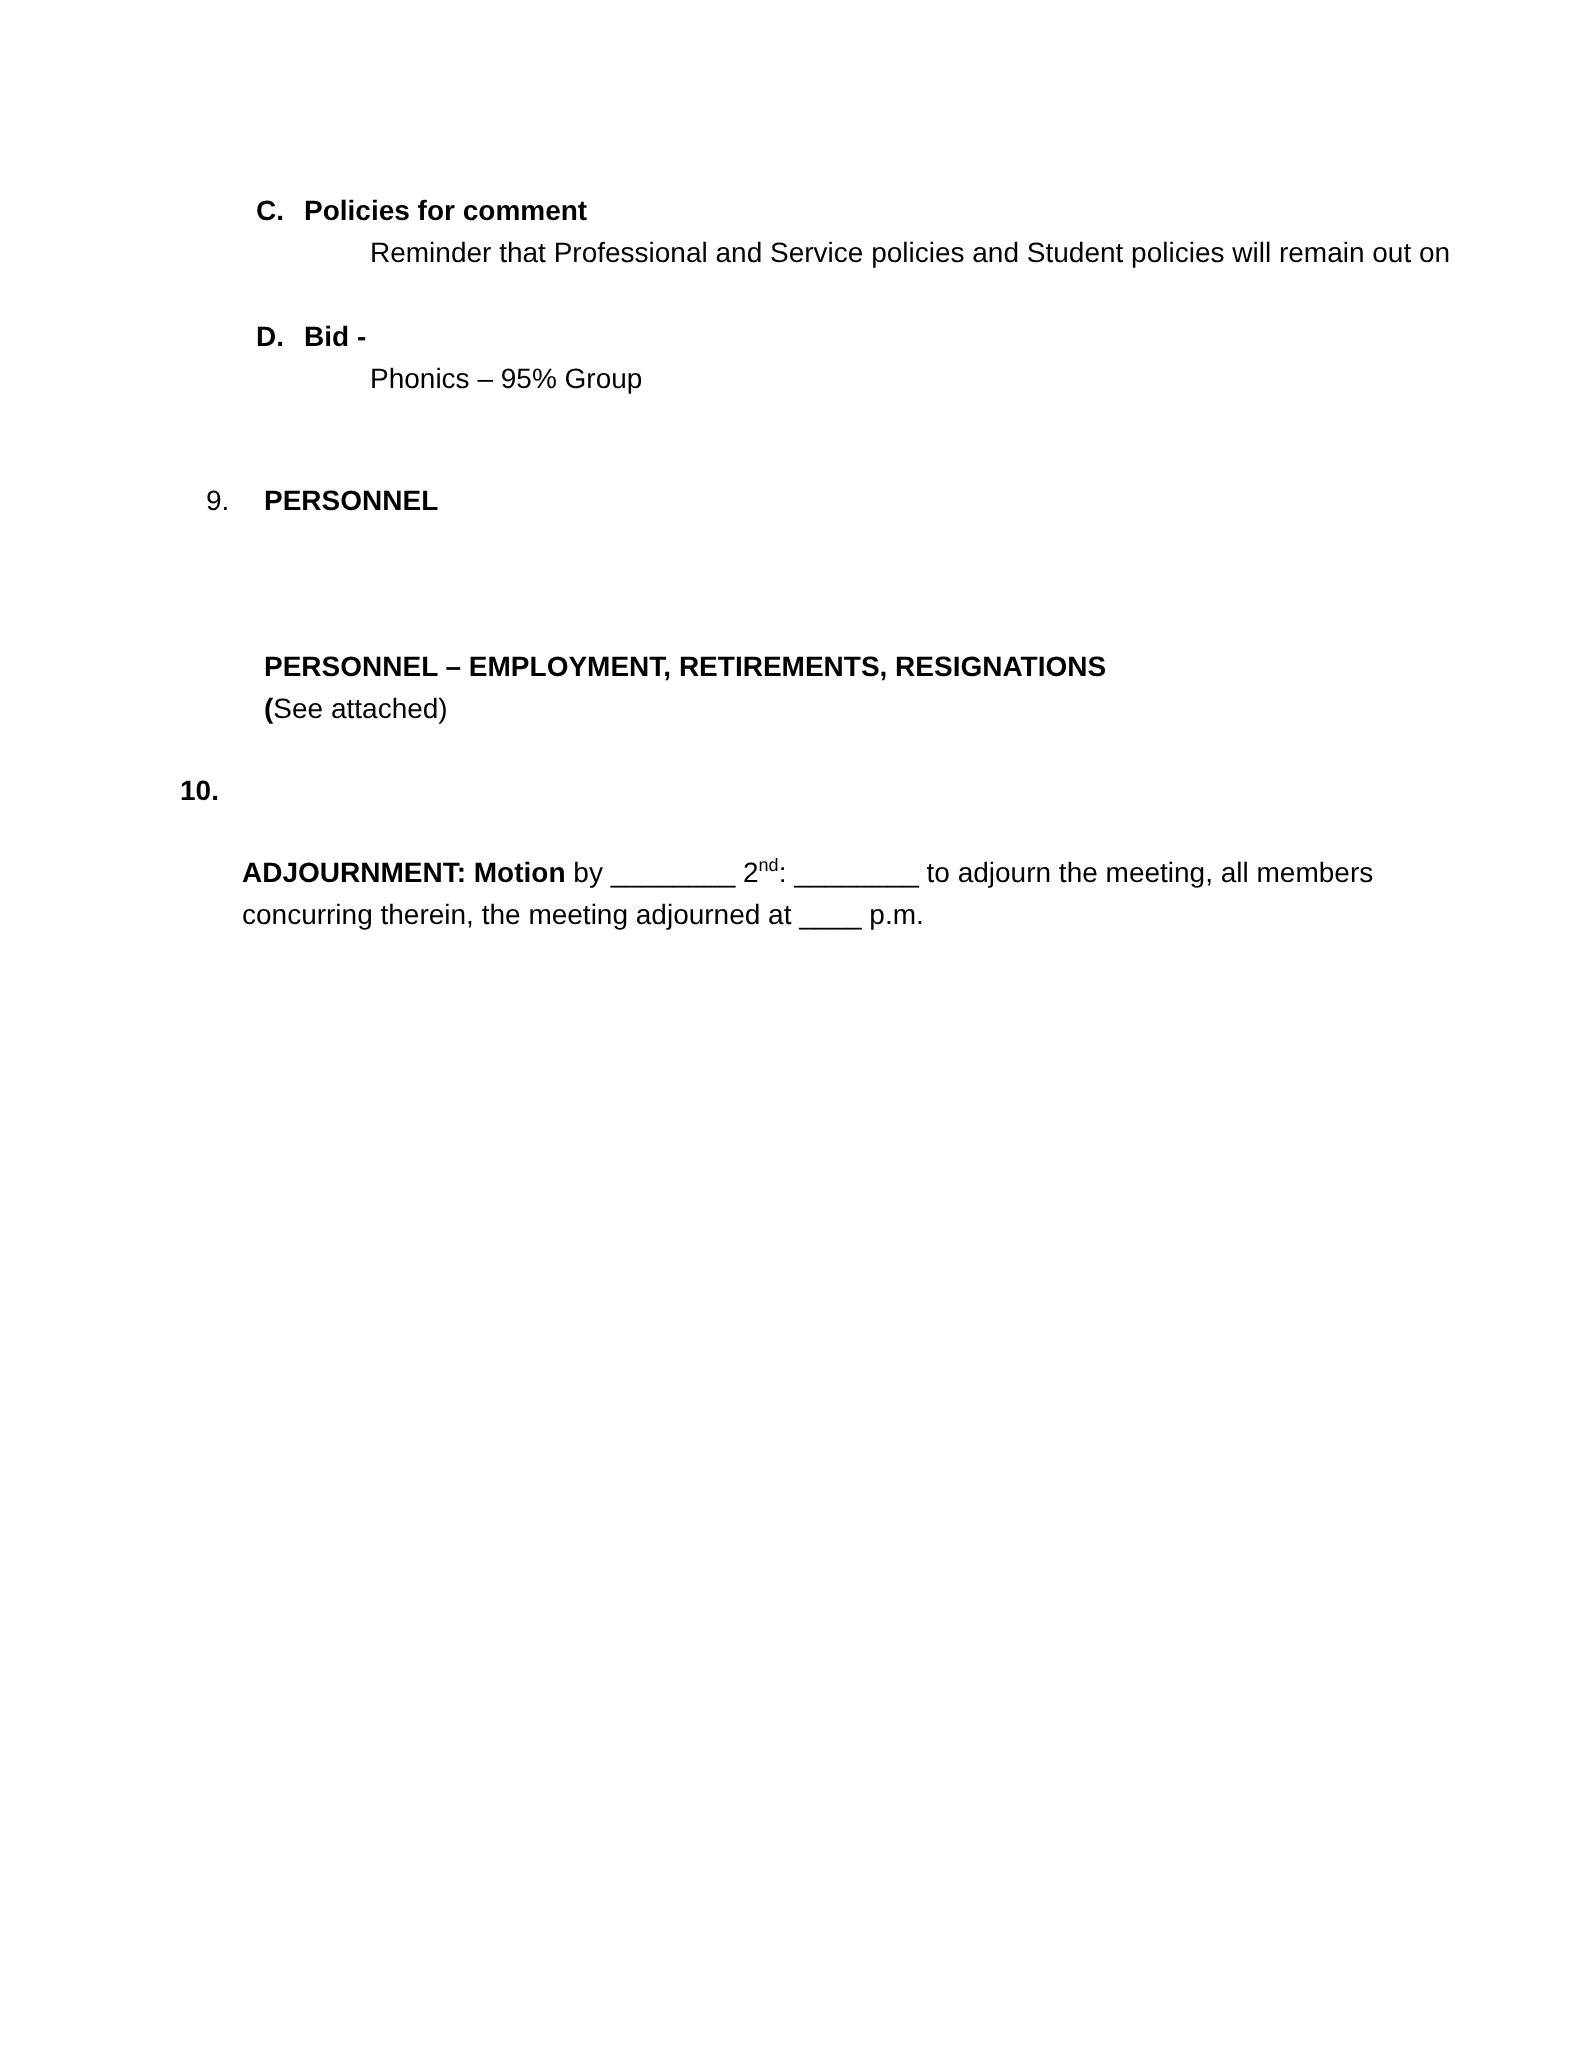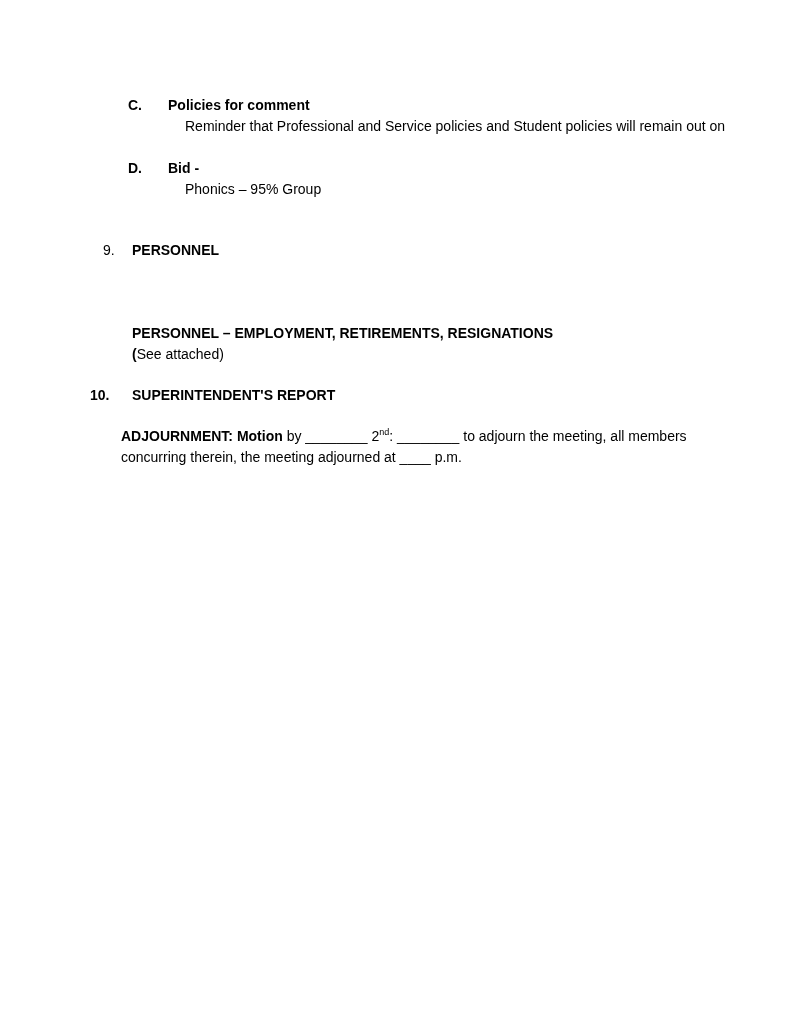--- a/index.html
+++ b/index.html
@@ -32,21 +32,21 @@
     white-space: nowrap;
   }
   .b { font-weight: bold; }
   sup.ord {
     font-size: 9px;
     line-height: 0;
     vertical-align: super;
   }
   
   .x-num-sub   { left: 128px; }  
-  .x-title-sub { left: 168px; }  
+  .x-title-sub { left: 152px; }  
   .x-body-sub  { left: 185px; }  
   .x-num-9     { left: 103px; }  
   .x-num-10    { left: 90px;  }  
   .x-text-main { left: 132px; }  
   .x-adjourn   { left: 121px; }  
 </style>
 </head>
 <body>
 
 <div class="page">
@@ -73,21 +73,20 @@
   </div>
   <div class="row" style="top:344px">
     <span class="abs x-text-main"><span class="b">(</span><span>See attached)</span></span>
   </div>
   <div class="row" style="top:323px">
     <span class="abs b x-text-main">PERSONNEL – EMPLOYMENT, RETIREMENTS, RESIGNATIONS</span>
   </div>
 
   <div class="row" style="top:385px">
     <span class="abs b x-num-10">10.</span>
-    <span class="abs b x-text-main">SUPERINTENDENT'S REPORT</span>
   </div>
 
   <div class="row" style="top:426px">
     <span class="abs x-adjourn"><span class="b">ADJOURNMENT: Motion</span><span> by ________ 2</span><sup class="ord">nd</sup><span>: ________ to adjourn the meeting, all members</span></span>
   </div>
   <div class="row" style="top:447px">
     <span class="abs x-adjourn">concurring therein, the meeting adjourned at ____ p.m.</span>
   </div>
 
 </div>

